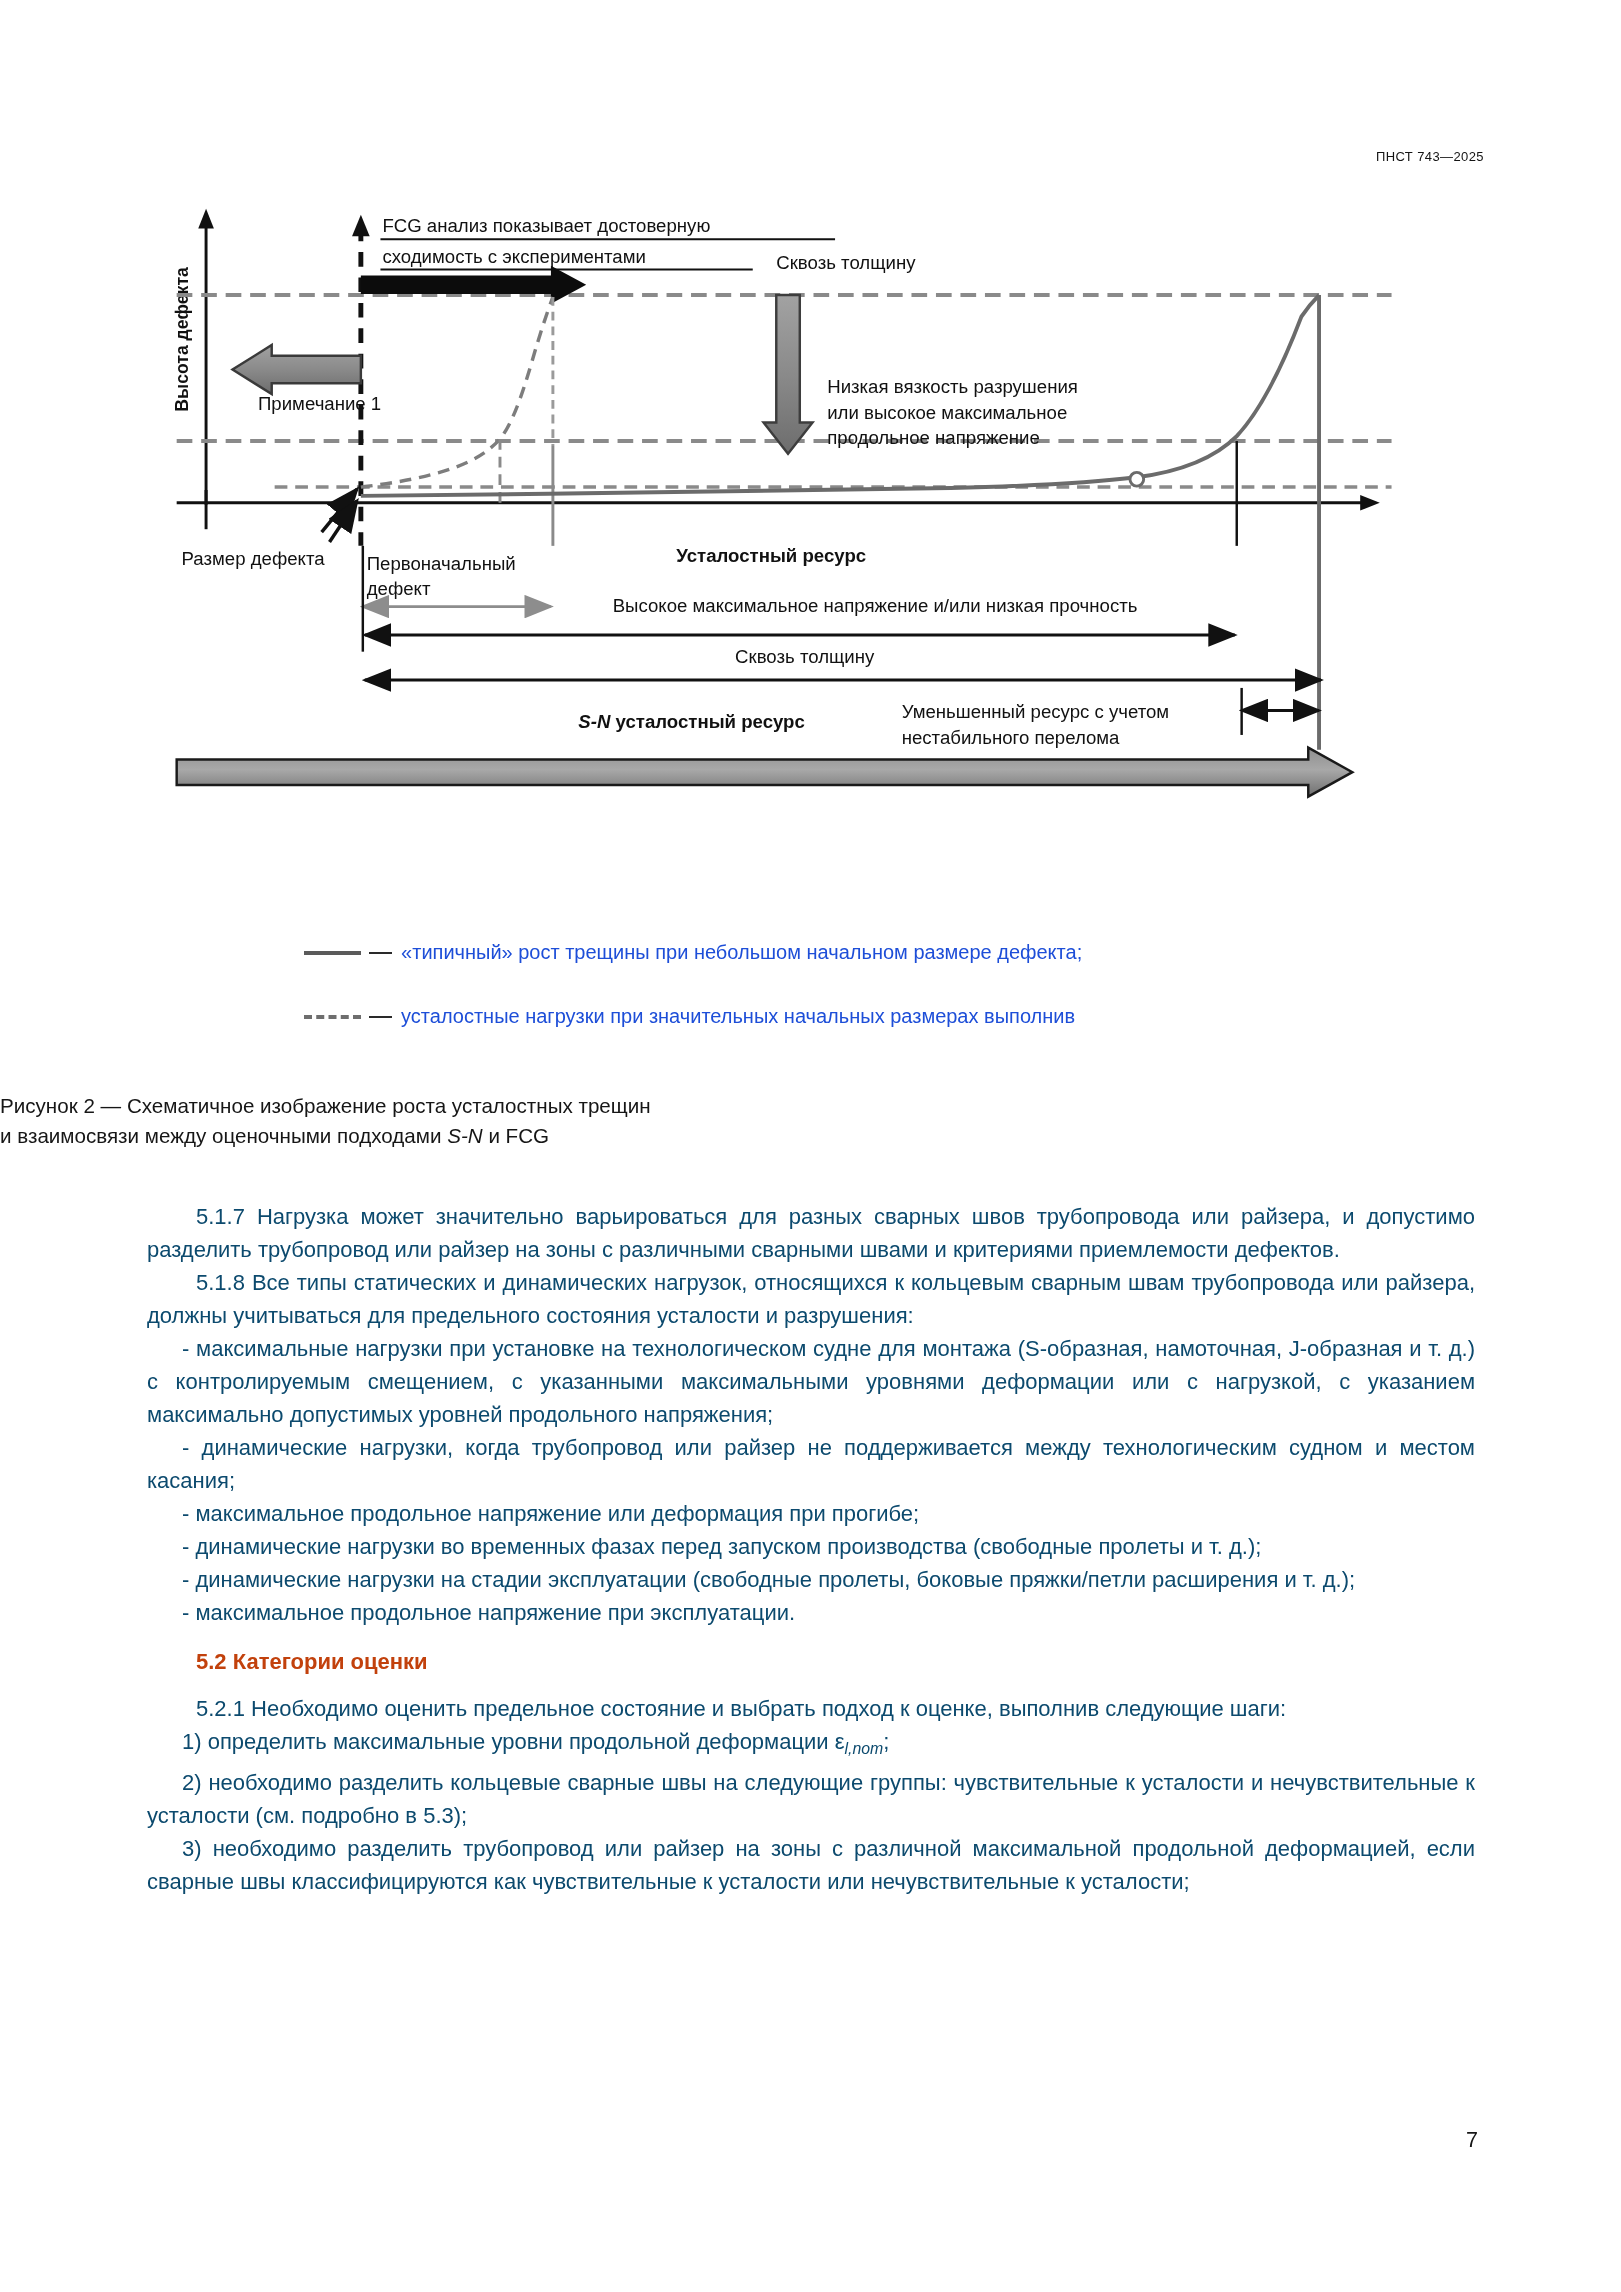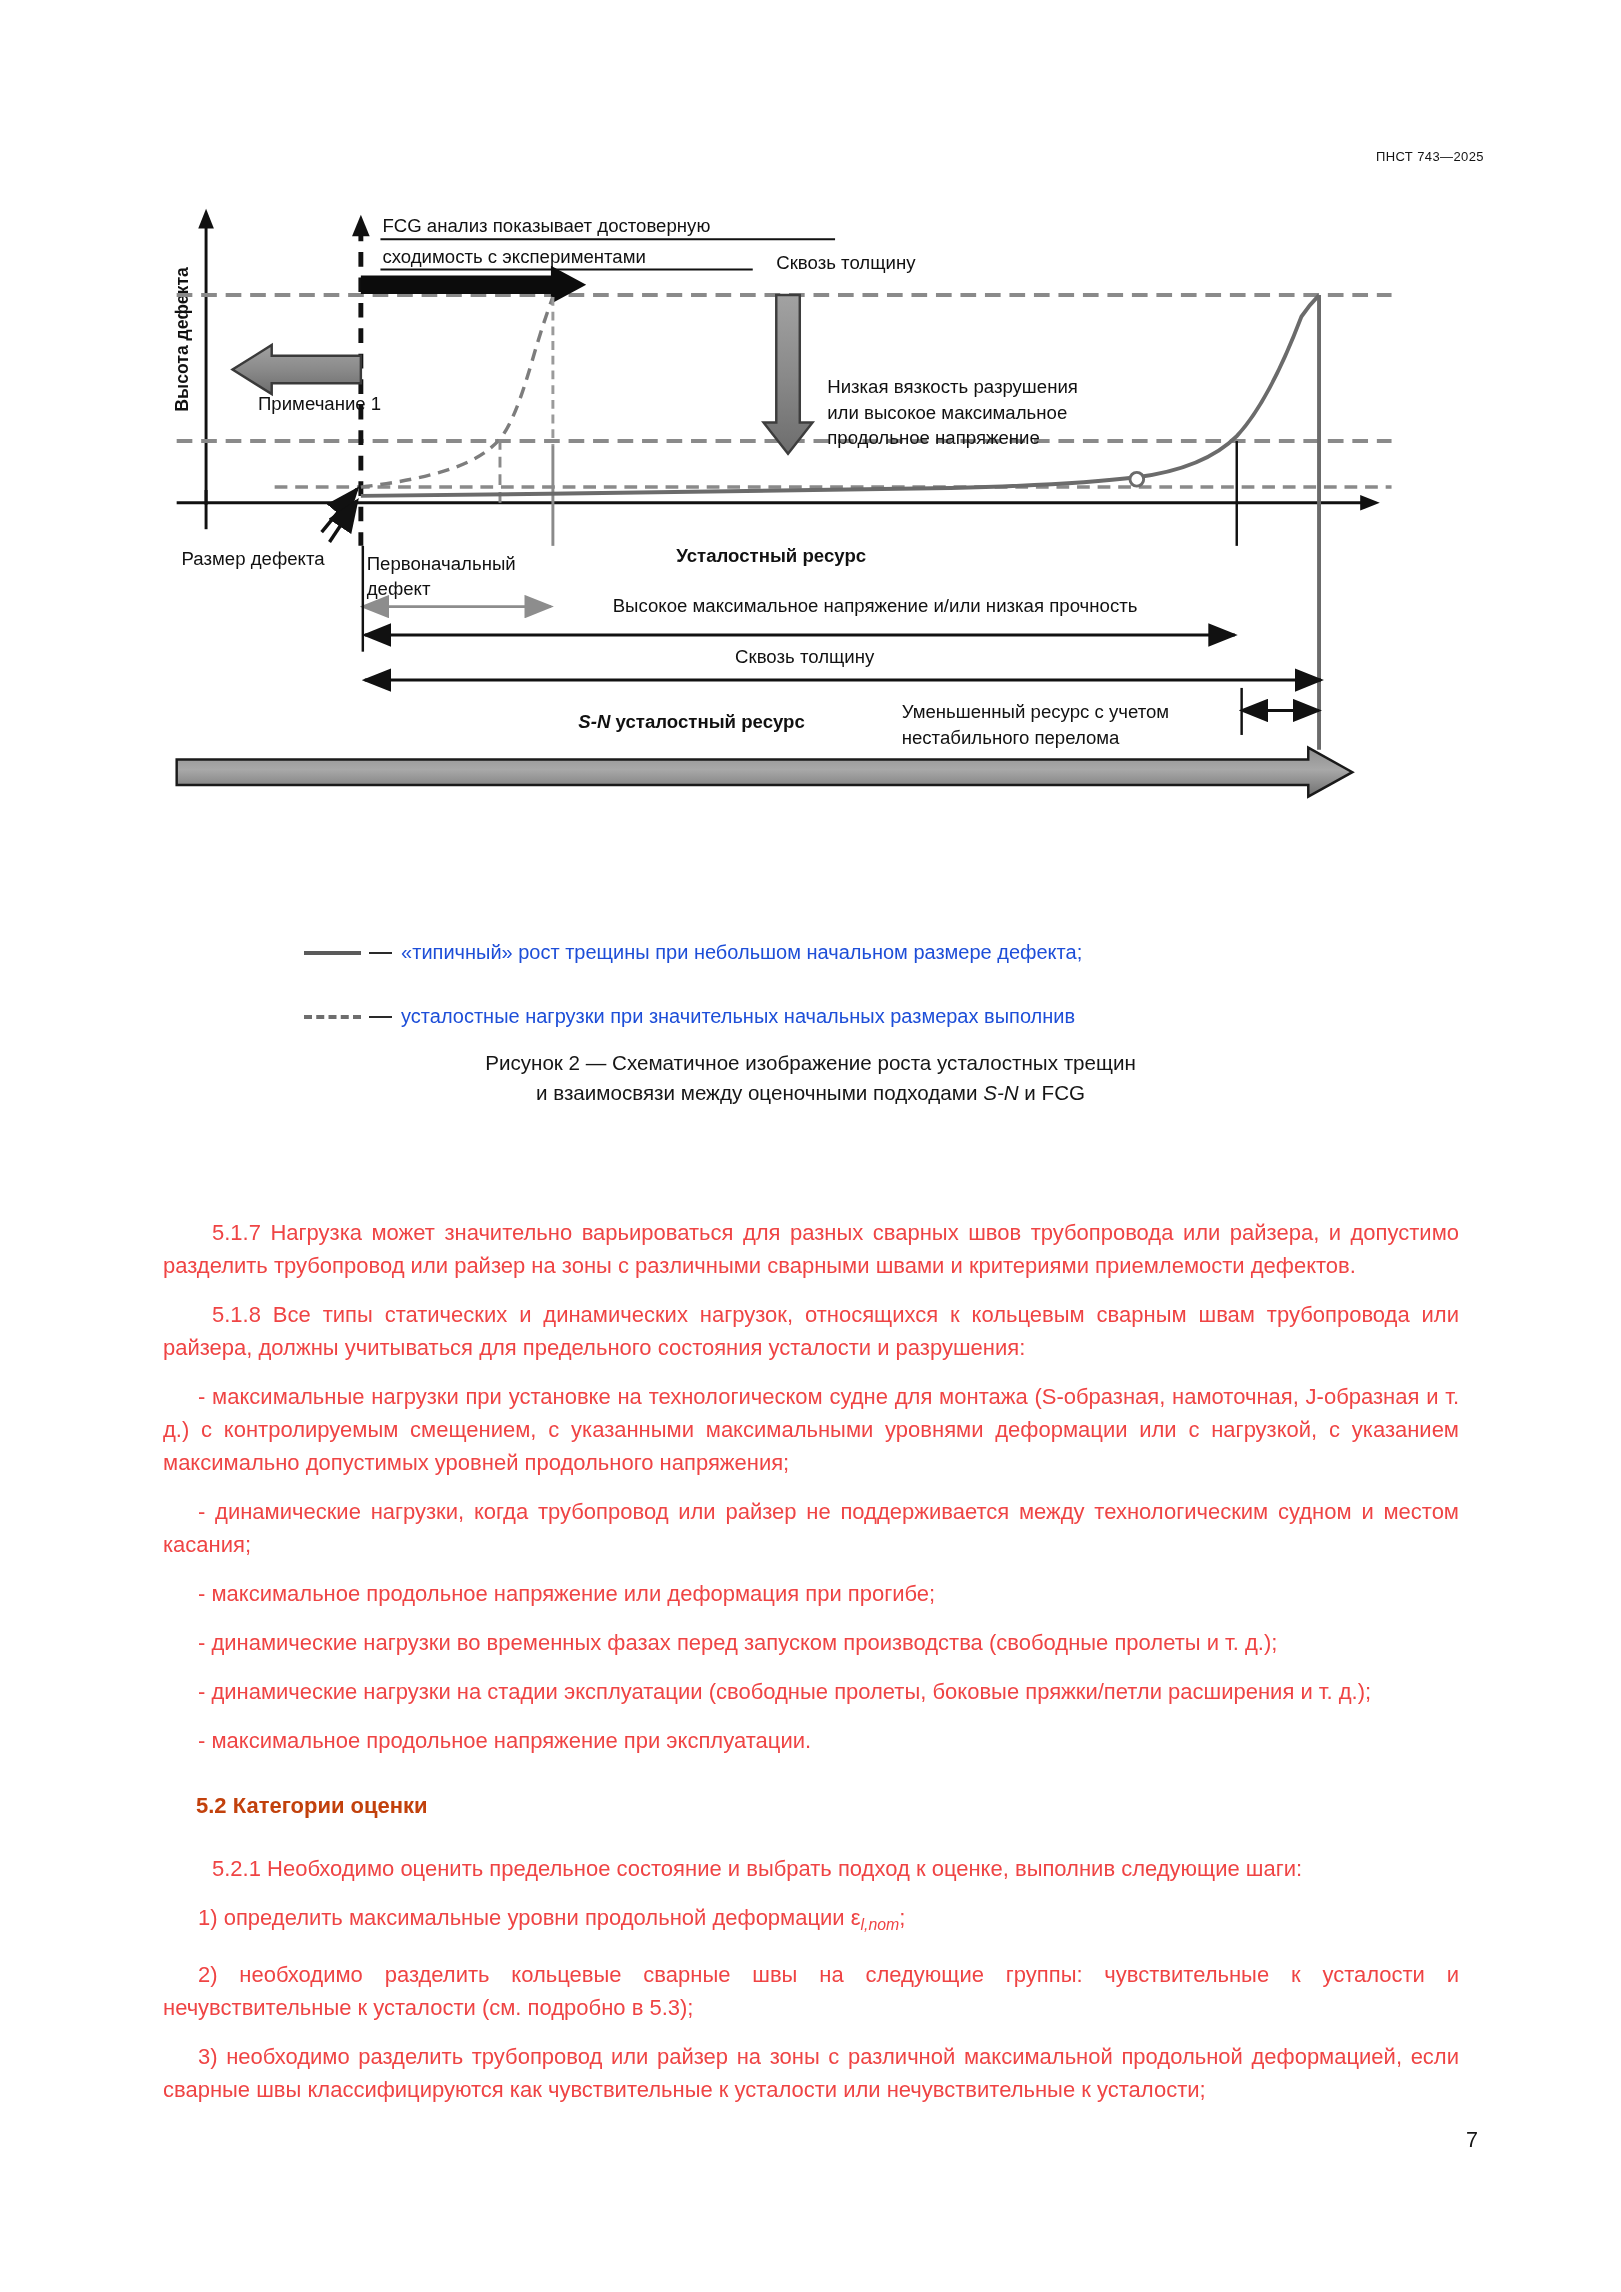--- a/index.html
+++ b/index.html
@@ -65,44 +65,44 @@
     margin-right: 8.8px;
     flex: none;
     width: 23.5px;
     height: 0;
     border-top: 2.5px solid #2a2a2a;
   }
 
   
   .caption {
     position: absolute;
-    top: 1048px;
+    top: 1091px;
     left: 0;
     width: 1621px;
-    text-align: center;
+    text-align: left;
     font-size: 20.6px;
     line-height: 30px;
     color: #161616;
   }
   .caption i { font-style: italic; }
 
   
   .body-text {
     position: absolute;
     top: 1200px;
     left: 147px;
     width: 1328px;
   }
   .para {
     font-size: 22px;
     line-height: 33px;
     text-align: justify;
     text-justify: inter-word;
-    margin: 16px;
-    color: #ef4444;
+    margin: 0;
+    color: #0c4a6e;
     hyphens: manual;
   }
   .para.indent { text-indent: 49px; }
   .para.list { text-indent: 35px; }
   .heading {
     font-size: 22px;
     font-weight: bold;
     margin: 0;
     padding: 19.6px 0 17.6px 49px;
     color: #c2410c;

